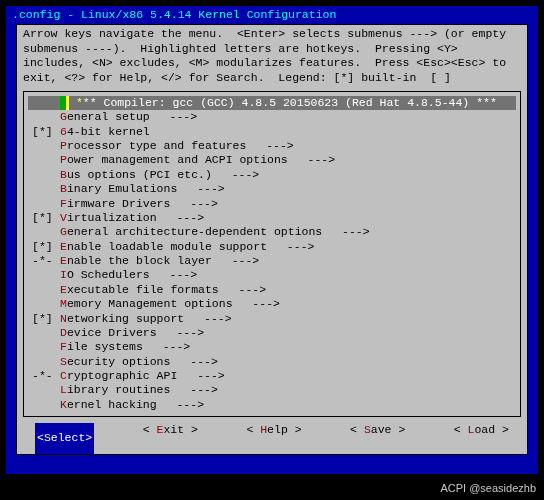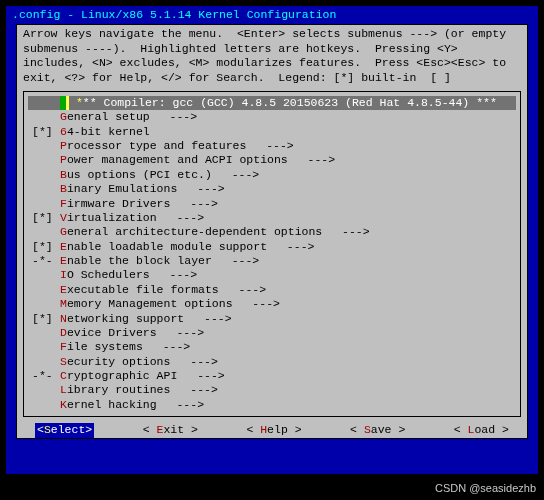--- a/index.html
+++ b/index.html
@@ -17,40 +17,40 @@
   .mark { width:32px; flex:0 0 32px; padding-left:4px; }
   .hot { color:#a00000; }
   .text { flex:1; overflow:hidden; }
   .row.sel { background:#737373; color:#fff; }
   .row.sel .hot { color:#ffff55; }
   .bar1 { background:#00aa00; display:inline-block; width:6px; }
   .bar2 { background:#ffff55; display:inline-block; width:3px; }
   .arrow { padding-left:6px; }
   .btns { margin:6px 10px 0 10px; display:flex; justify-content:space-between; padding:0 6px; }
   .btn { background:transparent; border:none; font:inherit; color:#000; }
-  .btn.sel { background:#0000aa; color:#fff; padding:0 2px; }
+  .btn.sel { background:#0000aa; color:#fff; padding:8px 2px; }
   .btn .hot { color:#a00000; }
   .btn.sel .hot { color:#ffff55; }
   .btn-wrap { background:#c0c0c0; padding:0 2px; }
   .watermark { position:absolute; right:8px; bottom:4px; color:#c8c8c8; font-family:Arial,sans-serif; font-size:11px; }
 </style>
 </head>
 <body>
 
 <div class="screen">
   <div class="inner">
-    <div class="titlebar">.config - Linux/x86 5.1.14 Kernel Configuration</div>
+    <div class="titlebar">.config - Linux/x86 5.4.14 Kernel Configuration</div>
     <div class="panel">
       <div class="pad">Arrow keys navigate the menu.  &lt;Enter&gt; selects submenus ---&gt; (or empty submenus ----).  Highlighted letters are hotkeys.  Pressing &lt;Y&gt; includes, &lt;N&gt; excludes, &lt;M&gt; modularizes features.  Press &lt;Esc&gt;&lt;Esc&gt; to exit, &lt;?&gt; for Help, &lt;/&gt; for Search.  Legend: [*] built-in  [ ]</div>
       <div class="menu">
         <div class="pad" id="menu-pad"><div class="row sel"><span class="mark">   </span><span class="text"><span class="bar1">&nbsp;</span><span class="bar2">&nbsp;</span> <span class="hot">*</span>** Compiler: gcc (GCC) 4.8.5 20150623 (Red Hat 4.8.5-44) ***</span></div><div class="row"><span class="mark">   </span><span class="text"><span class="hot">G</span>eneral setup<span class="arrow">  ---&gt;</span></span></div><div class="row"><span class="mark">[*]</span><span class="text"><span class="hot">6</span>4-bit kernel</span></div><div class="row"><span class="mark">   </span><span class="text"><span class="hot">P</span>rocessor type and features<span class="arrow">  ---&gt;</span></span></div><div class="row"><span class="mark">   </span><span class="text"><span class="hot">P</span>ower management and ACPI options<span class="arrow">  ---&gt;</span></span></div><div class="row"><span class="mark">   </span><span class="text"><span class="hot">B</span>us options (PCI etc.)<span class="arrow">  ---&gt;</span></span></div><div class="row"><span class="mark">   </span><span class="text"><span class="hot">B</span>inary Emulations<span class="arrow">  ---&gt;</span></span></div><div class="row"><span class="mark">   </span><span class="text"><span class="hot">F</span>irmware Drivers<span class="arrow">  ---&gt;</span></span></div><div class="row"><span class="mark">[*]</span><span class="text"><span class="hot">V</span>irtualization<span class="arrow">  ---&gt;</span></span></div><div class="row"><span class="mark">   </span><span class="text"><span class="hot">G</span>eneral architecture-dependent options<span class="arrow">  ---&gt;</span></span></div><div class="row"><span class="mark">[*]</span><span class="text"><span class="hot">E</span>nable loadable module support<span class="arrow">  ---&gt;</span></span></div><div class="row"><span class="mark">-*-</span><span class="text"><span class="hot">E</span>nable the block layer<span class="arrow">  ---&gt;</span></span></div><div class="row"><span class="mark">   </span><span class="text"><span class="hot">I</span>O Schedulers<span class="arrow">  ---&gt;</span></span></div><div class="row"><span class="mark">   </span><span class="text"><span class="hot">E</span>xecutable file formats<span class="arrow">  ---&gt;</span></span></div><div class="row"><span class="mark">   </span><span class="text"><span class="hot">M</span>emory Management options<span class="arrow">  ---&gt;</span></span></div><div class="row"><span class="mark">[*]</span><span class="text"><span class="hot">N</span>etworking support<span class="arrow">  ---&gt;</span></span></div><div class="row"><span class="mark">   </span><span class="text"><span class="hot">D</span>evice Drivers<span class="arrow">  ---&gt;</span></span></div><div class="row"><span class="mark">   </span><span class="text"><span class="hot">F</span>ile systems<span class="arrow">  ---&gt;</span></span></div><div class="row"><span class="mark">   </span><span class="text"><span class="hot">S</span>ecurity options<span class="arrow">  ---&gt;</span></span></div><div class="row"><span class="mark">-*-</span><span class="text"><span class="hot">C</span>ryptographic API<span class="arrow">  ---&gt;</span></span></div><div class="row"><span class="mark">   </span><span class="text"><span class="hot">L</span>ibrary routines<span class="arrow">  ---&gt;</span></span></div><div class="row"><span class="mark">   </span><span class="text"><span class="hot">K</span>ernel hacking<span class="arrow">  ---&gt;</span></span></div></div>
       </div>
       <div class="btns" id="btns">
           <span class="btn-wrap"><button class="btn sel">&lt;<span class="hot">S</span>elect&gt;</button></span>
           <span class="btn-wrap"><button class="btn">&lt; <span class="hot">E</span>xit &gt;</button></span>
           <span class="btn-wrap"><button class="btn">&lt; <span class="hot">H</span>elp &gt;</button></span>
           <span class="btn-wrap"><button class="btn">&lt; <span class="hot">S</span>ave &gt;</button></span>
           <span class="btn-wrap"><button class="btn">&lt; <span class="hot">L</span>oad &gt;</button></span>
         </div>
     </div>
   </div>
-  <div class="watermark">CSDN @seasidezhb</div>
+  <div class="watermark">ACPI @seasidezhb</div>
 </div>
 
 </body></html>

